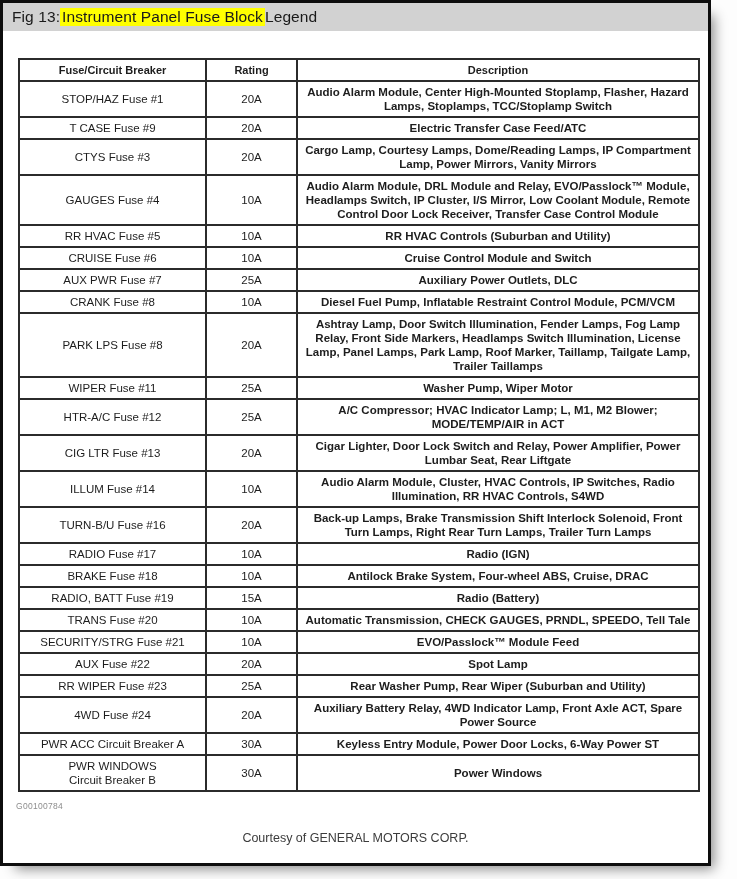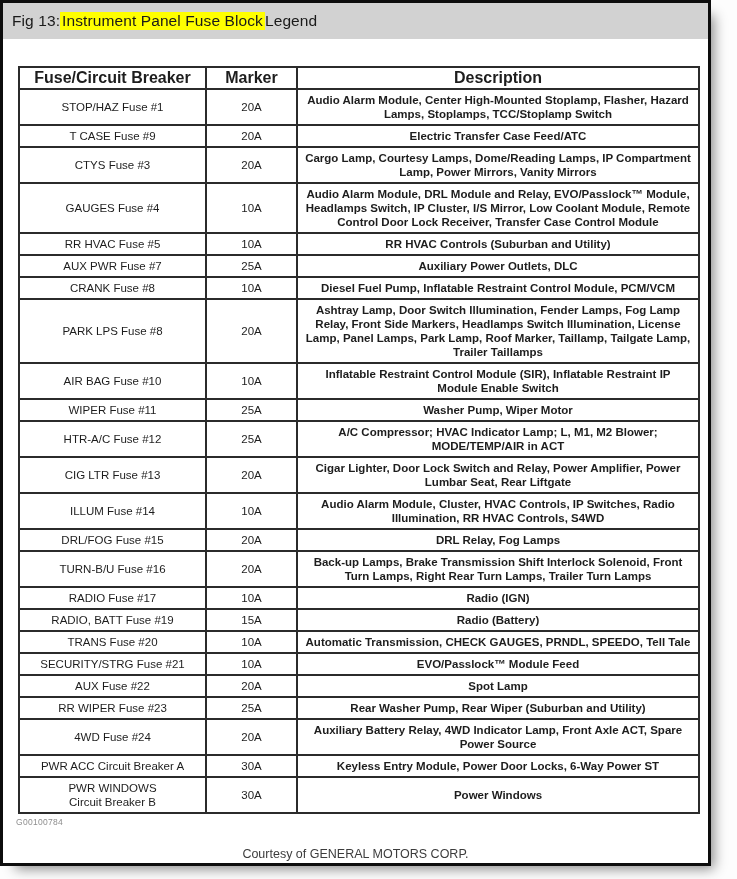--- a/index.html
+++ b/index.html
@@ -11,21 +11,21 @@
     overflow: hidden;
   }
   .page {
     position: absolute; left: 0; top: 0;
     width: 711px; height: 866px;
     background: #ffffff;
     border: 3px solid #0d0d0d;
     box-shadow: 9px 9px 12px -6px rgba(0,0,0,0.45);
   }
   .titlebar {
-    height: 36px;
+    height: 28px;
     background: #d2d2d2;
     display: flex; align-items: center;
     padding-left: 9px;
     font-size: 15.5px;
     color: #1a1a1a;
     letter-spacing: 0.1px;
   }
   .hl {
     background: #ffff00;
     padding: 0 2px;
@@ -42,29 +42,29 @@
   table.fuse col.c3 { width: 402px; }
   table.fuse th, table.fuse td {
     border: 2px solid #2b2b2b;
     font-size: 11.5px;
     line-height: 14px;
     padding: 3px 6px;
     vertical-align: middle;
   }
   table.fuse th {
     font-weight: bold;
-    font-size: 16px;
+    font-size: 11px;
     text-align: center;
     padding: 3px 4px;
   }
   td.cell-name  { text-align: center; white-space: pre-line; }
   td.cell-rating{ text-align: center; }
   td.cell-desc  { text-align: center; font-weight: bold; }
   .imgcode {
-    margin: 3px 0 0 13px;
+    margin: 9px 0 0 13px;
     font-size: 8.5px;
     color: #8d8d8d;
     letter-spacing: 0.3px;
   }
   .courtesy {
     margin-top: 20px;
     text-align: center;
     font-size: 12.5px;
     color: #3c3c3c;
   }
@@ -82,21 +82,21 @@
 
   <table class="fuse">
     <colgroup>
         <col class="c1">
         <col class="c2">
         <col class="c3">
       </colgroup>
     <thead>
       <tr>
         <th>Fuse/Circuit Breaker</th>
-        <th>Marker</th>
+        <th>Rating</th>
         <th>Description</th>
       </tr>
     </thead>
     <tbody id="fuse-rows">
   <tr>
     <td class="cell-name">STOP/HAZ Fuse #1</td>
     <td class="cell-rating">20A</td>
     <td class="cell-desc">Audio Alarm Module, Center High-Mounted Stoplamp, Flasher, Hazard Lamps, Stoplamps, TCC/Stoplamp Switch</td>
   </tr>
 
@@ -117,44 +117,44 @@
     <td class="cell-rating">10A</td>
     <td class="cell-desc">Audio Alarm Module, DRL Module and Relay, EVO/Passlock™ Module, Headlamps Switch, IP Cluster, I/S Mirror, Low Coolant Module, Remote Control Door Lock Receiver, Transfer Case Control Module</td>
   </tr>
 
   <tr>
     <td class="cell-name">RR HVAC Fuse #5</td>
     <td class="cell-rating">10A</td>
     <td class="cell-desc">RR HVAC Controls (Suburban and Utility)</td>
   </tr>
 
+  <tr>
+    <td class="cell-name">CRUISE Fuse #6</td>
+    <td class="cell-rating">10A</td>
+    <td class="cell-desc">Cruise Control Module and Switch</td>
+  </tr>
 
   <tr>
     <td class="cell-name">AUX PWR Fuse #7</td>
     <td class="cell-rating">25A</td>
     <td class="cell-desc">Auxiliary Power Outlets, DLC</td>
   </tr>
 
   <tr>
     <td class="cell-name">CRANK Fuse #8</td>
     <td class="cell-rating">10A</td>
     <td class="cell-desc">Diesel Fuel Pump, Inflatable Restraint Control Module, PCM/VCM</td>
   </tr>
 
   <tr>
     <td class="cell-name">PARK LPS Fuse #8</td>
     <td class="cell-rating">20A</td>
     <td class="cell-desc">Ashtray Lamp, Door Switch Illumination, Fender Lamps, Fog Lamp Relay, Front Side Markers, Headlamps Switch Illumination, License Lamp, Panel Lamps, Park Lamp, Roof Marker, Taillamp, Tailgate Lamp, Trailer Taillamps</td>
   </tr>
 
-  <tr>
-    <td class="cell-name">AIR BAG Fuse #10</td>
-    <td class="cell-rating">10A</td>
-    <td class="cell-desc">Inflatable Restraint Control Module (SIR), Inflatable Restraint IP Module Enable Switch</td>
-  </tr>
 
   <tr>
     <td class="cell-name">WIPER Fuse #11</td>
     <td class="cell-rating">25A</td>
     <td class="cell-desc">Washer Pump, Wiper Motor</td>
   </tr>
 
   <tr>
     <td class="cell-name">HTR-A/C Fuse #12</td>
     <td class="cell-rating">25A</td>
@@ -166,38 +166,38 @@
     <td class="cell-rating">20A</td>
     <td class="cell-desc">Cigar Lighter, Door Lock Switch and Relay, Power Amplifier, Power Lumbar Seat, Rear Liftgate</td>
   </tr>
 
   <tr>
     <td class="cell-name">ILLUM Fuse #14</td>
     <td class="cell-rating">10A</td>
     <td class="cell-desc">Audio Alarm Module, Cluster, HVAC Controls, IP Switches, Radio Illumination, RR HVAC Controls, S4WD</td>
   </tr>
 
-  <tr>
-    <td class="cell-name">DRL/FOG Fuse #15</td>
-    <td class="cell-rating">20A</td>
-    <td class="cell-desc">DRL Relay, Fog Lamps</td>
-  </tr>
 
   <tr>
     <td class="cell-name">TURN-B/U Fuse #16</td>
     <td class="cell-rating">20A</td>
     <td class="cell-desc">Back-up Lamps, Brake Transmission Shift Interlock Solenoid, Front Turn Lamps, Right Rear Turn Lamps, Trailer Turn Lamps</td>
   </tr>
 
   <tr>
     <td class="cell-name">RADIO Fuse #17</td>
     <td class="cell-rating">10A</td>
     <td class="cell-desc">Radio (IGN)</td>
   </tr>
 
+  <tr>
+    <td class="cell-name">BRAKE Fuse #18</td>
+    <td class="cell-rating">10A</td>
+    <td class="cell-desc">Antilock Brake System, Four-wheel ABS, Cruise, DRAC</td>
+  </tr>
 
   <tr>
     <td class="cell-name">RADIO, BATT Fuse #19</td>
     <td class="cell-rating">15A</td>
     <td class="cell-desc">Radio (Battery)</td>
   </tr>
 
   <tr>
     <td class="cell-name">TRANS Fuse #20</td>
     <td class="cell-rating">10A</td>

